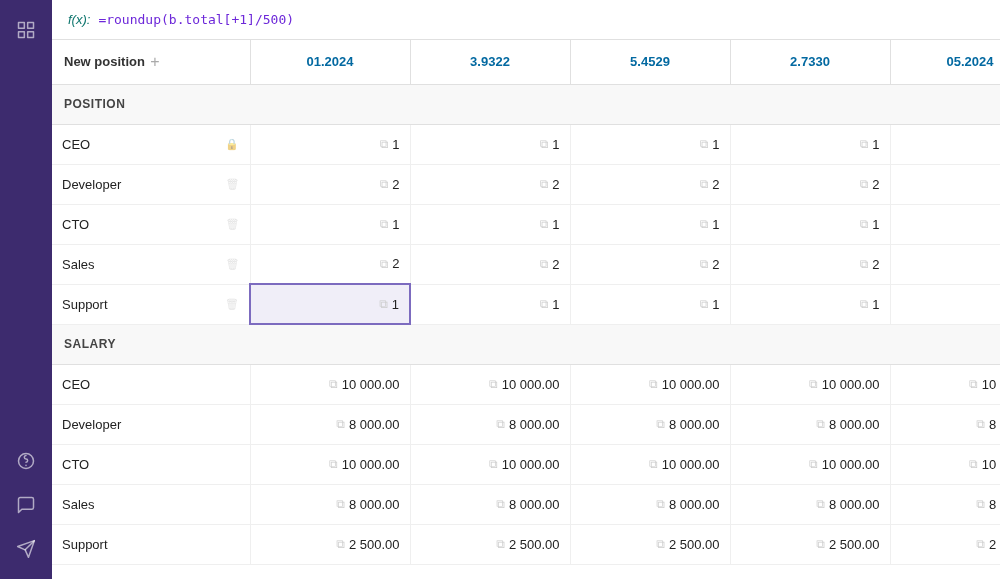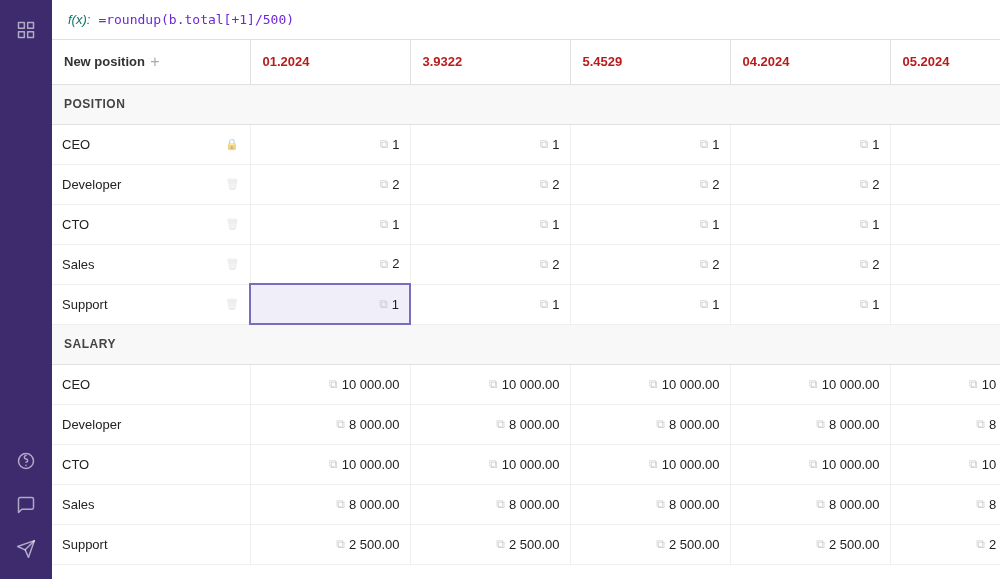--- a/index.html
+++ b/index.html
@@ -75,22 +75,22 @@
     col.col-last { width: 160px; }
 
     thead tr th {
       background: #fff;
       border-bottom: 1px solid #e0e0e0;
       border-right: 1px solid #e0e0e0;
       padding: 0 12px;
       height: 44px;
       font-weight: 600;
       font-size: 13px;
-      color: #b91c1c;
-      text-align: left;
+      color: #0369a1;
+      text-align: center;
       position: sticky;
       top: 0;
       z-index: 10;
     }
     thead tr th.th-label {
       text-align: left;
       font-weight: 600;
       color: #333;
       background: #fff;
     }
@@ -237,21 +237,21 @@
         <tr>
           <th class="th-label th-new-pos">
             <div class="th-new-pos-inner">
               <span>New position</span>
               <button class="add-btn">+</button>
             </div>
           </th>
           <th>01.2024</th>
           <th>3.9322</th>
           <th>5.4529</th>
-          <th>04.2024</th>
+          <th>2.7330</th>
           <th>05.2024</th>
         </tr>
       </thead>
       <tbody id="table-body">
       <tr class="section-header">
             <td colspan="6" style="padding-left: 12px;">POSITION</td>
           </tr>
           <tr>
             <td>
               <div class="label-cell">

